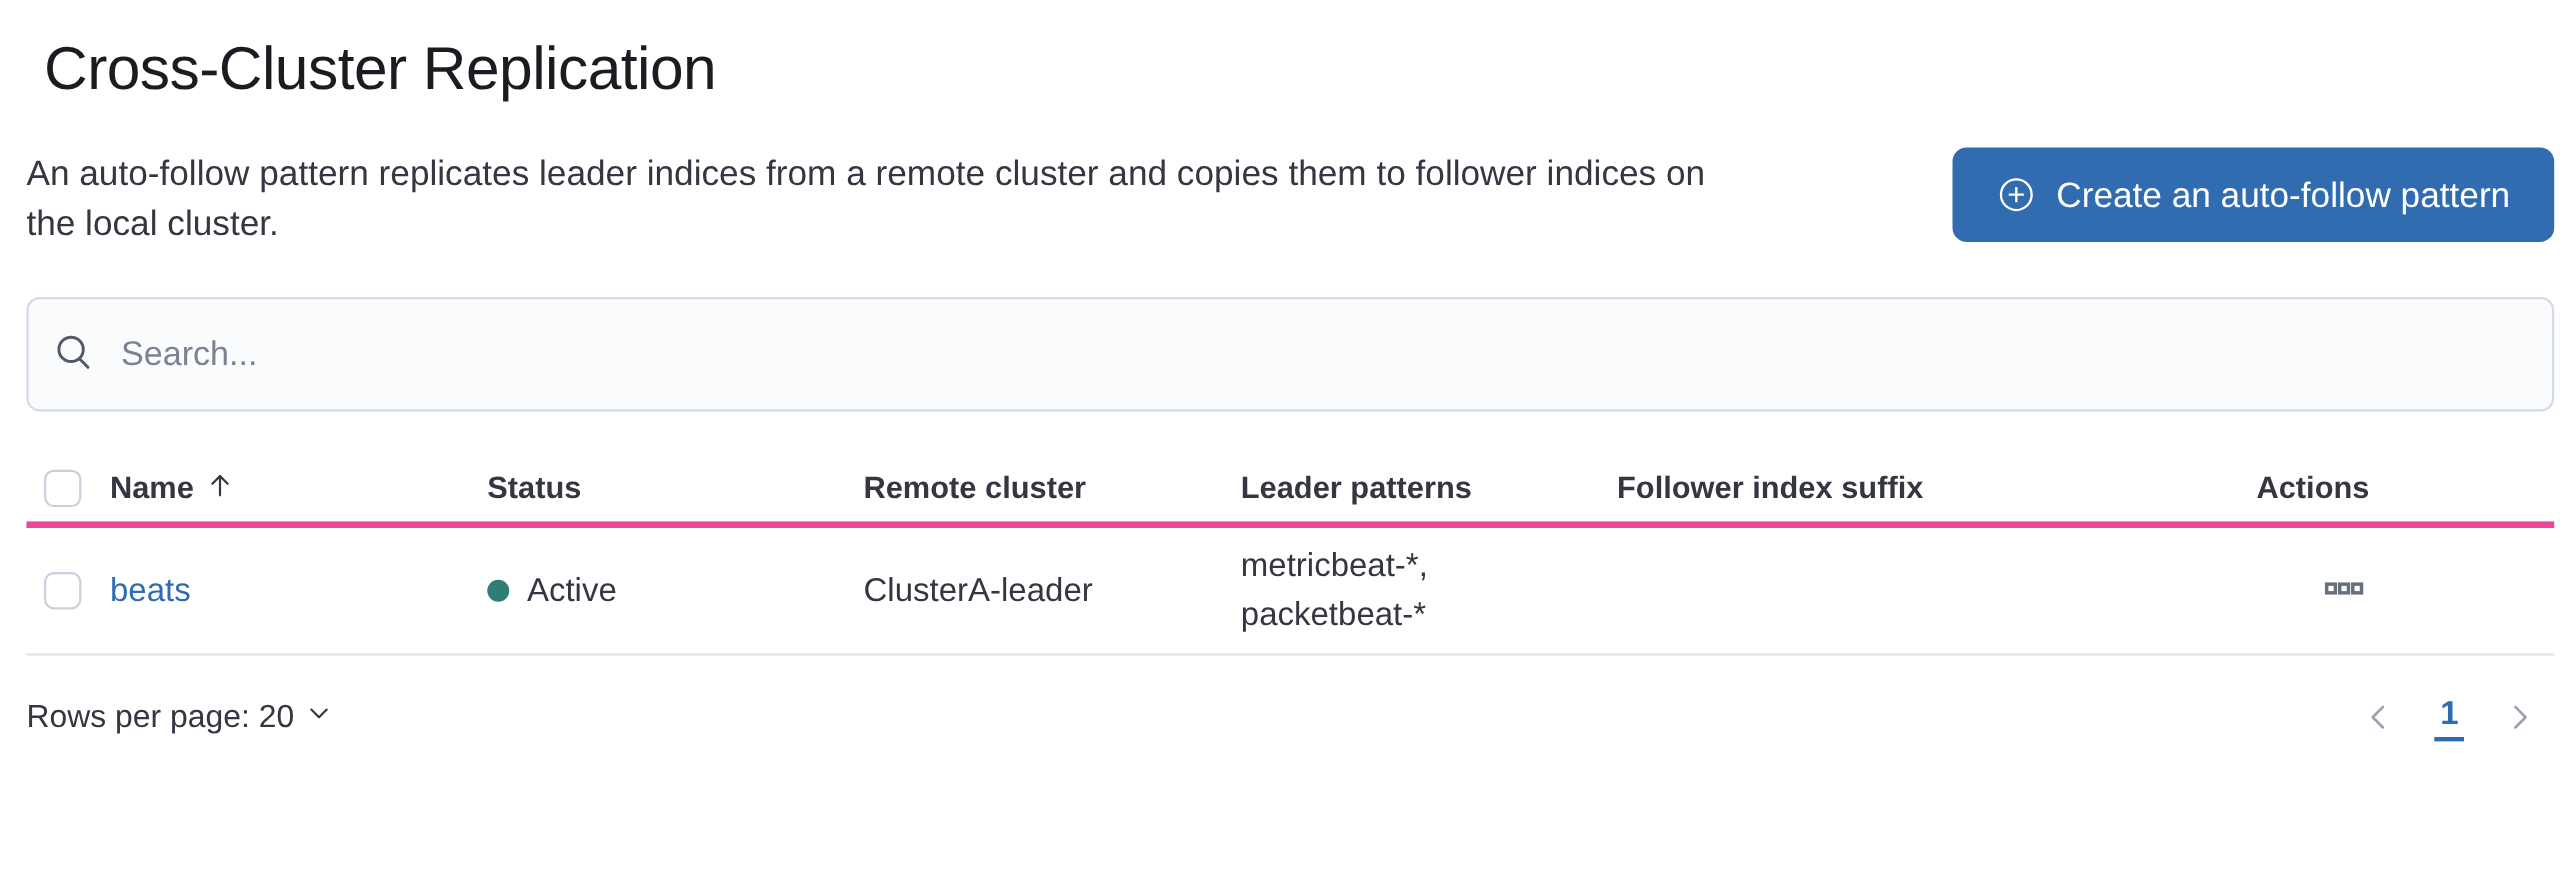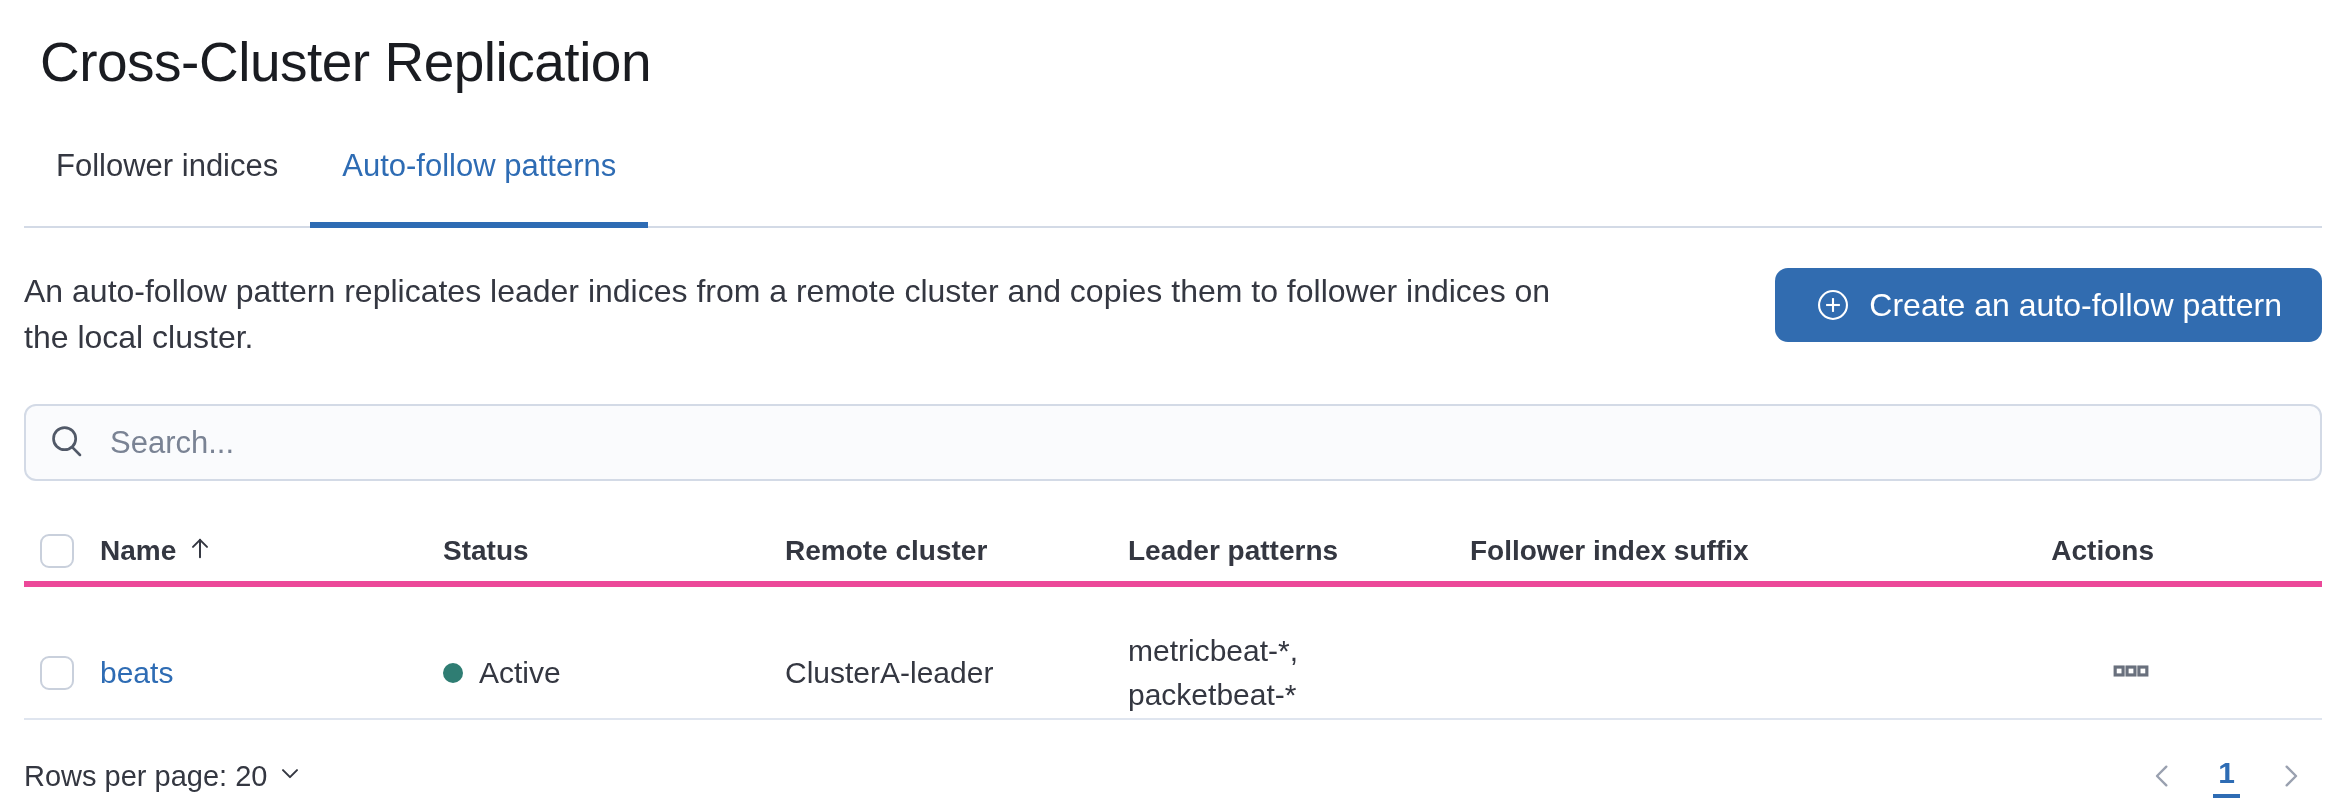--- a/index.html
+++ b/index.html
@@ -41,33 +41,33 @@
   .intro-row {
     margin-top: 40px;
     display: flex; justify-content: space-between; align-items: flex-start;
   }
   .description {
     max-width: 1560px;
     font-size: 32px; line-height: 46px; color: #343741;
   }
   .create-btn {
     display: flex; align-items: center; gap: 18px;
-    height: 74px; padding: 16px 40px;
+    height: 86px; padding: 16px 40px;
     background: #316cb0; color: #ffffff;
     border: none; border-radius: 13px;
     font-family: "Liberation Sans", sans-serif;
     font-size: 32px; font-weight: 500;
     cursor: pointer; white-space: nowrap; flex-shrink: 0;
   }
   .create-btn svg { display: block; }
 
   
   .search-bar {
     margin-top: 44px;
-    height: 77px;
+    height: 104px;
     background: #fafbfd;
     border: 2px solid #d3dae6;
     border-radius: 12px;
     display: flex; align-items: center;
     padding: 0 22px; gap: 22px;
   }
   .search-bar input {
     flex: 1; border: none; outline: none; background: transparent;
     font-family: "Liberation Sans", sans-serif;
     font-size: 31px; color: #343741;
@@ -84,23 +84,22 @@
   }
   .t-head {
     height: 66px;
     border-bottom: 6px solid #ec4899;
   }
   .t-head .cell {
     font-size: 28px; font-weight: 700; color: #343741;
     display: flex; align-items: center; gap: 10px;
   }
   .t-body-row {
-    height: 93px;
+    height: 116px;
     border-bottom: 2px solid #dfe5ef;
-    margin-top: 40px;
   }
   .cell { font-size: 30px; }
   .cell.right { justify-self: end; text-align: center; }
   .checkbox {
     width: 34px; height: 34px;
     border: 2px solid #c9d0dc; border-radius: 9px;
     background: #ffffff; display: inline-block; cursor: pointer;
   }
   .link { color: #2e6cb4; cursor: pointer; text-decoration: none; }
   .status { display: flex; align-items: center; gap: 16px; }
@@ -133,28 +132,20 @@
     cursor: pointer;
   }
 </style>
 </head>
 <body>
 
 <div class="page">
 
   <h1 class="page-title">Cross-Cluster Replication</h1>
 
-  <div class="tab-bar">
-    <div class="tab">
-      <span>Follower indices</span>
-    </div>
-    <div class="tab active">
-      <span>Auto-follow patterns</span>
-    </div>
-  </div>
 
   <div class="intro-row">
     <div class="description">An auto-follow pattern replicates leader indices from a remote cluster and copies them to follower indices on the local cluster.</div>
     <button class="create-btn">
       <span>
         <svg width="36" height="36" viewBox="0 0 24 24" fill="none" stroke="#ffffff" stroke-width="1.4">
           <circle cx="12" cy="12" r="9.3"></circle>
           <line x1="12" y1="7.4" x2="12" y2="16.6"></line>
           <line x1="7.4" y1="12" x2="16.6" y2="12"></line>
         </svg>

